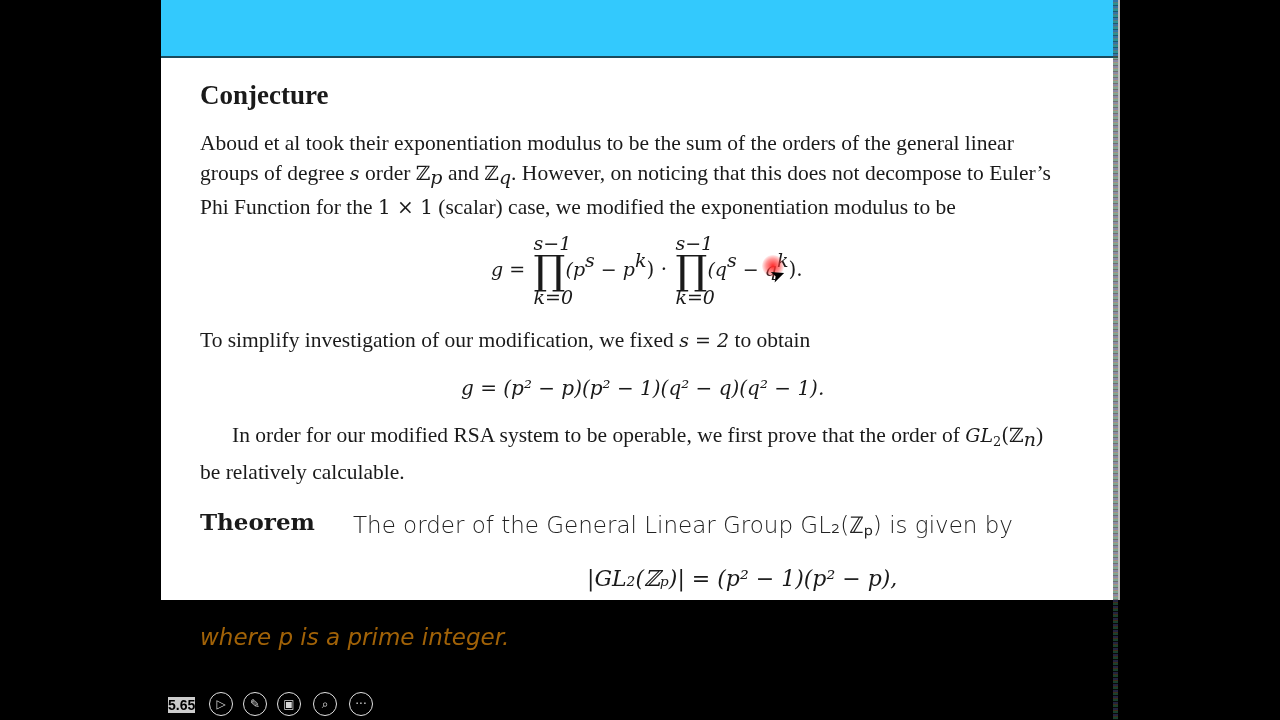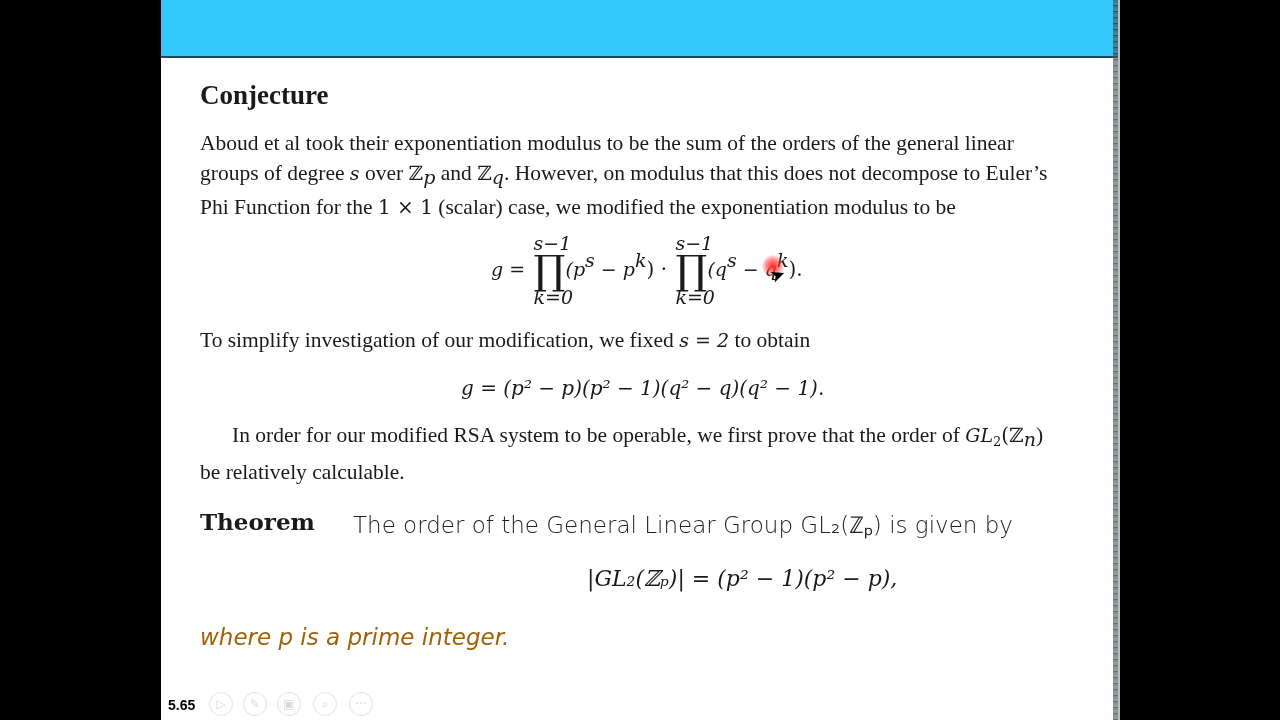--- a/index.html
+++ b/index.html
@@ -1,21 +1,21 @@
 <!DOCTYPE html>
 <html><head>
 <meta charset="utf-8">
 <style>
   html, body { margin:0; padding:0; }
   body {
     width:1280px; height:720px; overflow:hidden; background:#000;
     position:relative; font-family:"Liberation Serif", "DejaVu Serif", serif; color:#1a1a1a;
   }
   #slide {
-    position:absolute; left:161px; top:0; width:959px; height:720px; background:#fff;
+    position:absolute; left:161px; top:0; width:959px; height:600px; background:#fff;
     border-right:2px solid #bdbdbd; box-sizing:border-box;
   }
   #topbar {
     position:absolute; left:0; top:0; width:100%; height:56px; background:#33c9fd;
     border-bottom:2px solid #1b4a5c;
   }
   #noise {
     position:absolute; right:0; top:0; width:5px; height:720px;
     background:repeating-linear-gradient(180deg,#3a3a6a 0 2px,#6a4a2a 2px 3px,#2a6a4a 3px 5px,#111 5px 6px);
     opacity:.6;
@@ -49,21 +49,21 @@
 </head>
 <body>
 
 <div id="slide">
   <div id="topbar"></div>
 
   <div class="heading">Conjecture</div>
 
   <div class="para" style="top:128px;">
     <div>Aboud et al took their exponentiation modulus to be the sum of the orders of the general linear</div>
-    <div><span>groups of degree </span><span class="m">s</span><span> over </span><span class="bb">ℤ</span><sub class="m">p</sub><span> and </span><span class="bb">ℤ</span><sub class="m">q</sub><span>. However, on modulus that this does not decompose to Euler’s</span></div>
+    <div><span>groups of degree </span><span class="m">s</span><span> order </span><span class="bb">ℤ</span><sub class="m">p</sub><span> and </span><span class="bb">ℤ</span><sub class="m">q</sub><span>. However, on noticing that this does not decompose to Euler’s</span></div>
     <div><span>Phi Function for the </span><span class="bb">1 × 1</span><span> (scalar) case, we modified the exponentiation modulus to be</span></div>
   </div>
 
   <div class="eq" style="left:330px; top:236px;">
     <span class="m">g =</span>
     <span class="prod"><span class="lim">s−1</span><span class="big">∏</span><span class="lim">k=0</span></span><span class="m">(p</span><sup class="m">s</sup><span class="m"> − p</span><sup class="m">k</sup><span>)</span><span> · </span><span class="prod"><span class="lim">s−1</span><span class="big">∏</span><span class="lim">k=0</span></span><span class="m">(q</span><sup class="m">s</sup><span class="m"> − q</span><sup class="m">k</sup><span>).</span>
   </div>
 
   <div class="para" style="top:325px;">
     <span>To simplify investigation of our modification, we fixed </span><span class="m">s = 2</span><span> to obtain</span>

